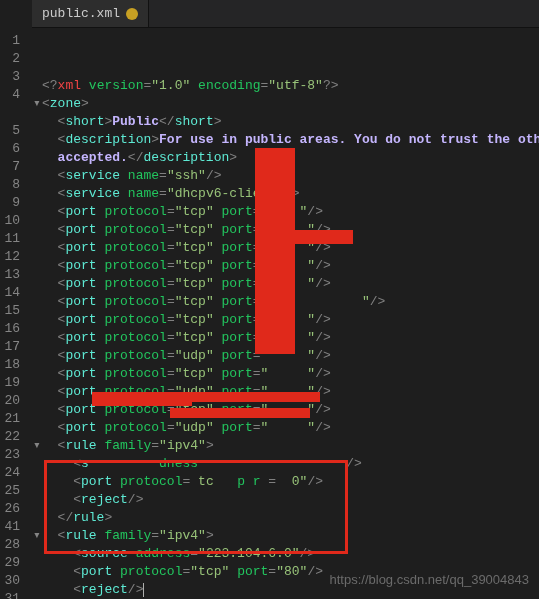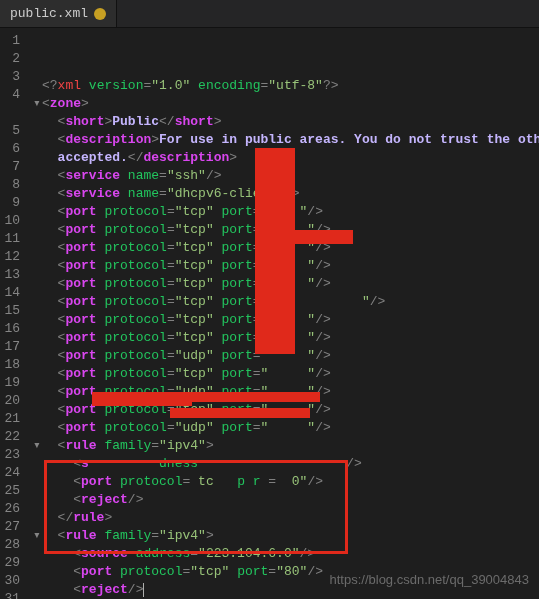--- a/index.html
+++ b/index.html
@@ -11,20 +11,21 @@
     height: 599px;
     overflow: hidden;
     position: relative;
   }
   .tab-bar {
     background: #252526;
     height: 28px;
     display: flex;
     align-items: flex-start;
     border-bottom: 1px solid #111;
+    margin-left: 32px;
   }
   .tab {
     background: #2d2d2d;
     height: 100%;
     padding: 0 10px;
     display: flex;
     align-items: center;
     color: #ccc;
     gap: 6px;
     border-right: 1px solid #111;
@@ -58,21 +59,21 @@
     position: relative;
   }
   .code .line { height: 18px; line-height: 18px; position: relative; }
   .fold {
     color: #858585;
     display:inline-block;
     width:10px;
     text-align:center;
   }
   .t-punc { color: #808080; }
-  .t-tag  { color: #d946ef; font-weight: bold; }
+  .t-tag  { color: #5eead4; }
   .t-attr { color: #22c55e; }
   .t-val  { color: #98c379; }
   .t-text { color: #c4b5fd; font-weight: bold; }
   .t-pi   { color: #ef4444; }
 
   .redact {
     position: absolute;
     background: #e0291b;
     z-index: 5;
   }
@@ -129,21 +130,21 @@
       <div>17</div>
       <div>18</div>
       <div>19</div>
       <div>20</div>
       <div>21</div>
       <div>22</div>
       <div>23</div>
       <div>24</div>
       <div>25</div>
       <div>26</div>
-      <div>27</div>
+      <div>41</div>
       <div>28</div>
       <div>29</div>
       <div>30</div>
       <div>31</div>
     </div>
   <div class="code" id="code">
     
   <div class="line"><span class="fold"> </span><span class="t-punc">&lt;?</span><span class="t-pi">xml</span> <span class="t-attr">version</span><span class="t-punc">=</span><span class="t-val">"1.0"</span> <span class="t-attr">encoding</span><span class="t-punc">=</span><span class="t-val">"utf-8"</span><span class="t-punc">?&gt;</span></div><div class="line"><span class="fold">▾</span><span class="t-punc">&lt;</span><span class="t-tag">zone</span><span class="t-punc">&gt;</span></div><div class="line"><span class="fold"> </span>  <span class="t-punc">&lt;</span><span class="t-tag">short</span><span class="t-punc">&gt;</span><span class="t-text">Public</span><span class="t-punc">&lt;/</span><span class="t-tag">short</span><span class="t-punc">&gt;</span></div><div class="line"><span class="fold"> </span>  <span class="t-punc">&lt;</span><span class="t-tag">description</span><span class="t-punc">&gt;</span><span class="t-text">For use in public areas. You do not trust the othe</span></div><div class="line"><span class="fold"> </span>  <span class="t-text">accepted.</span><span class="t-punc">&lt;/</span><span class="t-tag">description</span><span class="t-punc">&gt;</span></div><div class="line"><span class="fold"> </span>  <span class="t-punc">&lt;</span><span class="t-tag">service</span> <span class="t-attr">name</span><span class="t-punc">=</span><span class="t-val">"ssh"</span><span class="t-punc">/&gt;</span></div><div class="line"><span class="fold"> </span>  <span class="t-punc">&lt;</span><span class="t-tag">service</span> <span class="t-attr">name</span><span class="t-punc">=</span><span class="t-val">"dhcpv6-client"</span><span class="t-punc">/&gt;</span></div><div class="line"><span class="fold"> </span>  <span class="t-punc">&lt;</span><span class="t-tag">port</span> <span class="t-attr">protocol</span><span class="t-punc">=</span><span class="t-val">"tcp"</span> <span class="t-attr">port</span><span class="t-punc">=</span><span class="t-val">"2   "</span><span class="t-punc">/&gt;</span></div><div class="line"><span class="fold"> </span>  <span class="t-punc">&lt;</span><span class="t-tag">port</span> <span class="t-attr">protocol</span><span class="t-punc">=</span><span class="t-val">"tcp"</span> <span class="t-attr">port</span><span class="t-punc">=</span><span class="t-val">"     "</span><span class="t-punc">/&gt;</span></div><div class="line"><span class="fold"> </span>  <span class="t-punc">&lt;</span><span class="t-tag">port</span> <span class="t-attr">protocol</span><span class="t-punc">=</span><span class="t-val">"tcp"</span> <span class="t-attr">port</span><span class="t-punc">=</span><span class="t-val">"     "</span><span class="t-punc">/&gt;</span></div><div class="line"><span class="fold"> </span>  <span class="t-punc">&lt;</span><span class="t-tag">port</span> <span class="t-attr">protocol</span><span class="t-punc">=</span><span class="t-val">"tcp"</span> <span class="t-attr">port</span><span class="t-punc">=</span><span class="t-val">"     "</span><span class="t-punc">/&gt;</span></div><div class="line"><span class="fold"> </span>  <span class="t-punc">&lt;</span><span class="t-tag">port</span> <span class="t-attr">protocol</span><span class="t-punc">=</span><span class="t-val">"tcp"</span> <span class="t-attr">port</span><span class="t-punc">=</span><span class="t-val">"     "</span><span class="t-punc">/&gt;</span></div><div class="line"><span class="fold"> </span>  <span class="t-punc">&lt;</span><span class="t-tag">port</span> <span class="t-attr">protocol</span><span class="t-punc">=</span><span class="t-val">"tcp"</span> <span class="t-attr">port</span><span class="t-punc">=</span><span class="t-val">"            "</span><span class="t-punc">/&gt;</span></div><div class="line"><span class="fold"> </span>  <span class="t-punc">&lt;</span><span class="t-tag">port</span> <span class="t-attr">protocol</span><span class="t-punc">=</span><span class="t-val">"tcp"</span> <span class="t-attr">port</span><span class="t-punc">=</span><span class="t-val">"     "</span><span class="t-punc">/&gt;</span></div><div class="line"><span class="fold"> </span>  <span class="t-punc">&lt;</span><span class="t-tag">port</span> <span class="t-attr">protocol</span><span class="t-punc">=</span><span class="t-val">"tcp"</span> <span class="t-attr">port</span><span class="t-punc">=</span><span class="t-val">"     "</span><span class="t-punc">/&gt;</span></div><div class="line"><span class="fold"> </span>  <span class="t-punc">&lt;</span><span class="t-tag">port</span> <span class="t-attr">protocol</span><span class="t-punc">=</span><span class="t-val">"udp"</span> <span class="t-attr">port</span><span class="t-punc">=</span><span class="t-val">"     "</span><span class="t-punc">/&gt;</span></div><div class="line"><span class="fold"> </span>  <span class="t-punc">&lt;</span><span class="t-tag">port</span> <span class="t-attr">protocol</span><span class="t-punc">=</span><span class="t-val">"tcp"</span> <span class="t-attr">port</span><span class="t-punc">=</span><span class="t-val">"     "</span><span class="t-punc">/&gt;</span></div><div class="line"><span class="fold"> </span>  <span class="t-punc">&lt;</span><span class="t-tag">port</span> <span class="t-attr">protocol</span><span class="t-punc">=</span><span class="t-val">"udp"</span> <span class="t-attr">port</span><span class="t-punc">=</span><span class="t-val">"     "</span><span class="t-punc">/&gt;</span></div><div class="line"><span class="fold"> </span>  <span class="t-punc">&lt;</span><span class="t-tag">port</span> <span class="t-attr">protocol</span><span class="t-punc">=</span><span class="t-val">"tcp"</span> <span class="t-attr">port</span><span class="t-punc">=</span><span class="t-val">"     "</span><span class="t-punc">/&gt;</span></div><div class="line"><span class="fold"> </span>  <span class="t-punc">&lt;</span><span class="t-tag">port</span> <span class="t-attr">protocol</span><span class="t-punc">=</span><span class="t-val">"udp"</span> <span class="t-attr">port</span><span class="t-punc">=</span><span class="t-val">"     "</span><span class="t-punc">/&gt;</span></div><div class="line"><span class="fold">▾</span>  <span class="t-punc">&lt;</span><span class="t-tag">rule</span> <span class="t-attr">family</span><span class="t-punc">=</span><span class="t-val">"ipv4"</span><span class="t-punc">&gt;</span></div><div class="line"><span class="fold"> </span>    <span class="t-punc">&lt;</span><span class="t-tag">s      </span> <span class="t-attr">  dness</span>                   <span class="t-punc">/&gt;</span></div><div class="line"><span class="fold"> </span>    <span class="t-punc">&lt;</span><span class="t-tag">port</span> <span class="t-attr">protocol</span><span class="t-punc">=</span> <span class="t-val">tc </span>  <span class="t-attr">p r </span><span class="t-punc">=</span>  <span class="t-val">0"</span><span class="t-punc">/&gt;</span></div><div class="line"><span class="fold"> </span>    <span class="t-punc">&lt;</span><span class="t-tag">reject</span><span class="t-punc">/&gt;</span></div><div class="line"><span class="fold"> </span>  <span class="t-punc">&lt;/</span><span class="t-tag">rule</span><span class="t-punc">&gt;</span></div><div class="line"><span class="fold">▾</span>  <span class="t-punc">&lt;</span><span class="t-tag">rule</span> <span class="t-attr">family</span><span class="t-punc">=</span><span class="t-val">"ipv4"</span><span class="t-punc">&gt;</span></div><div class="line"><span class="fold"> </span>    <span class="t-punc">&lt;</span><span class="t-tag">source</span> <span class="t-attr">address</span><span class="t-punc">=</span><span class="t-val">"223.104.6.0"</span><span class="t-punc">/&gt;</span></div><div class="line"><span class="fold"> </span>    <span class="t-punc">&lt;</span><span class="t-tag">port</span> <span class="t-attr">protocol</span><span class="t-punc">=</span><span class="t-val">"tcp"</span> <span class="t-attr">port</span><span class="t-punc">=</span><span class="t-val">"80"</span><span class="t-punc">/&gt;</span></div><div class="line"><span class="fold"> </span>    <span class="t-punc">&lt;</span><span class="t-tag">reject</span><span class="t-punc">/&gt;</span><span class="cursor"></span></div></div>
 </div>
 

